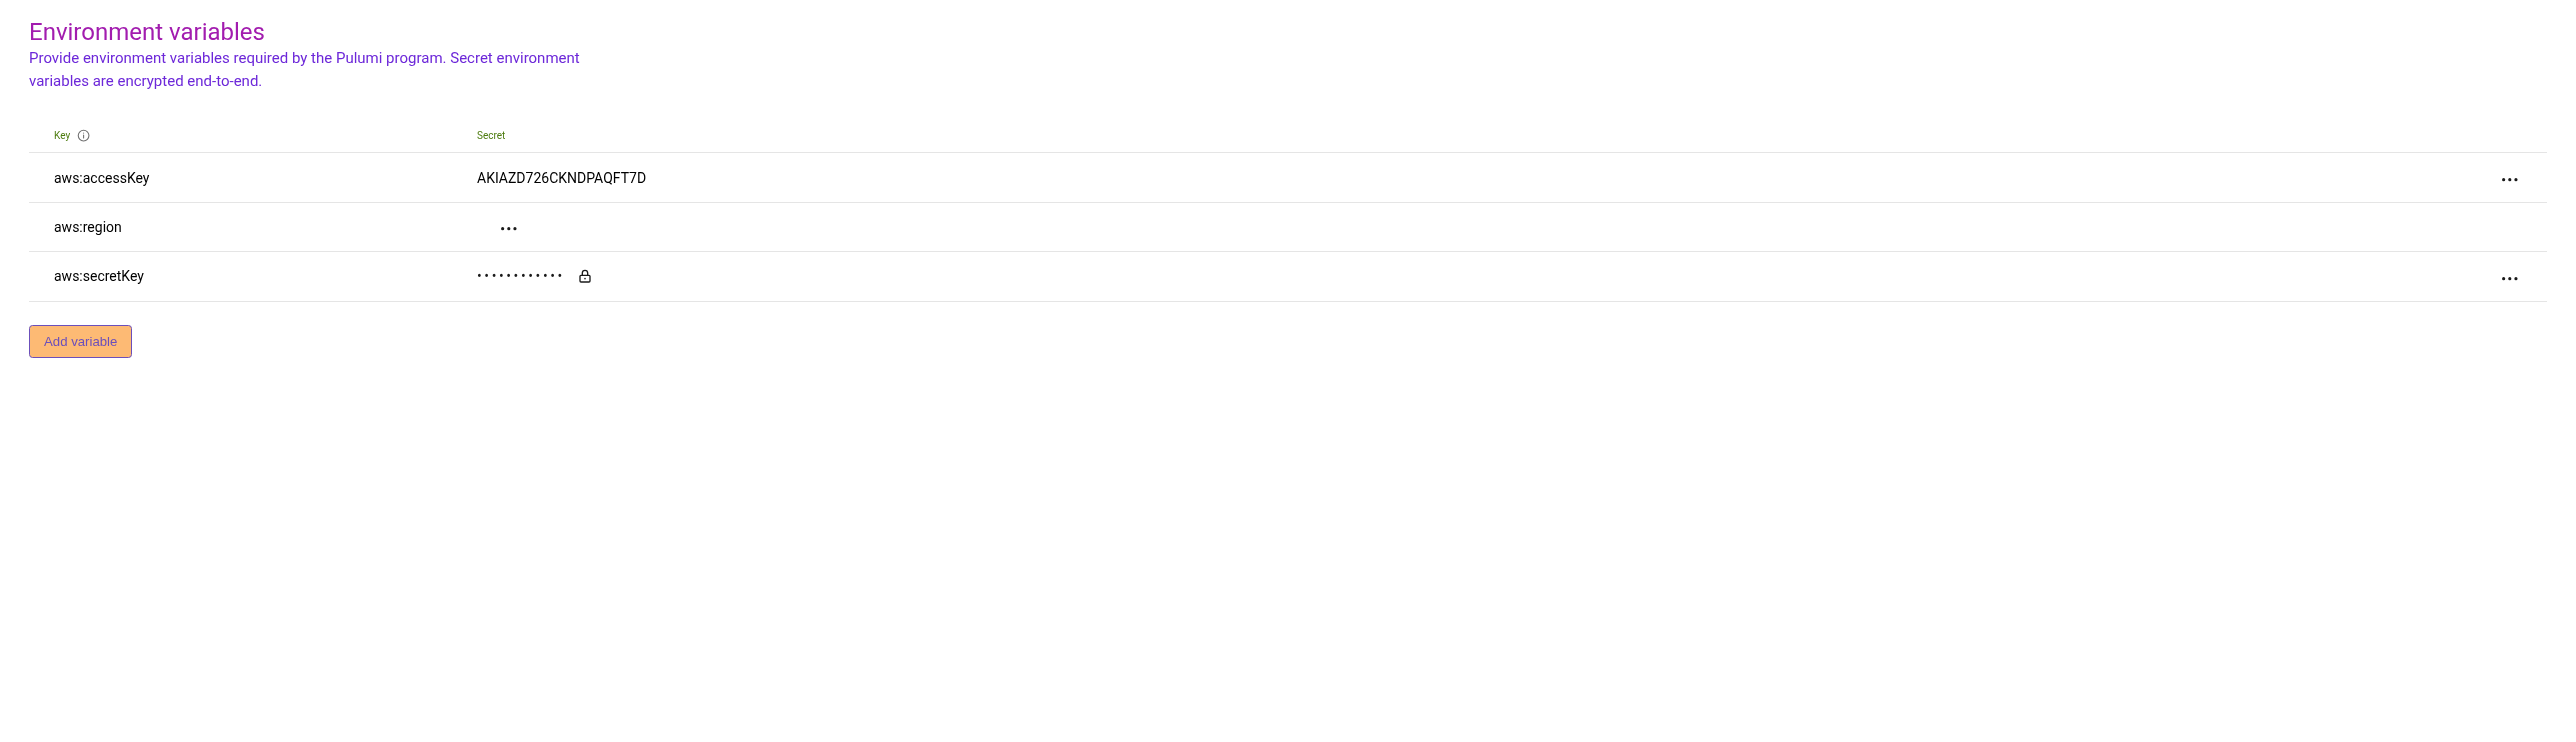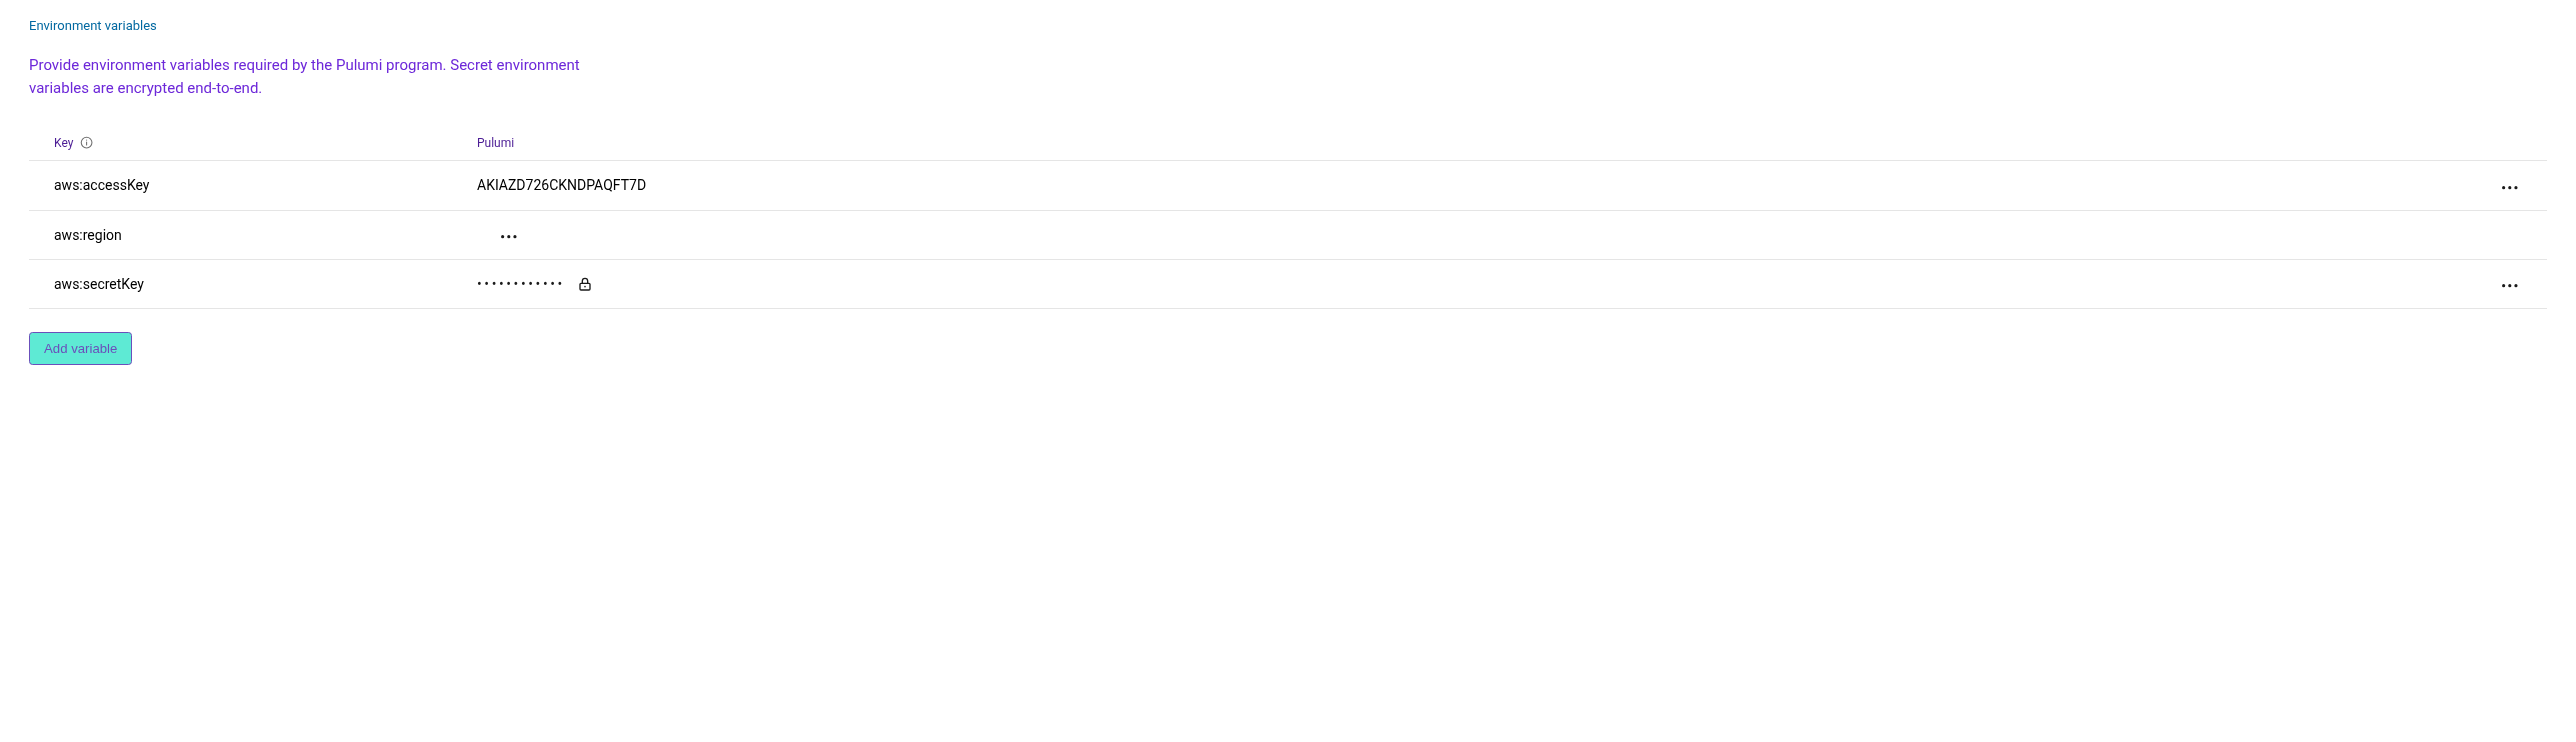--- a/index.html
+++ b/index.html
@@ -7,24 +7,24 @@
       margin: 0;
       padding: 0;
     }
     body {
       font-family: -apple-system, BlinkMacSystemFont, "Segoe UI", Roboto, Helvetica, Arial, sans-serif;
       background: #ffffff;
       color: #1a1a1a;
       padding: 17.6px 29px;
     }
     .section-title {
-      font-size: 13px;
-      font-weight: 400;
-      color: #0369a1;
-      margin-bottom: 21px;
+      font-size: 24px;
+      font-weight: 400;
+      color: #a21caf;
+      margin-bottom: 1px;
     }
     .section-description {
       font-size: 15px;
       font-weight: 400;
       color: #6d28d9;
       line-height: 1.55;
       max-width: 600px;
       margin-bottom: 25px;
     }
     .table-container {
@@ -48,22 +48,22 @@
       align-items: center;
       gap: 12.4px;
     }
     .col-actions {
       width: 44px;
       display: flex;
       justify-content: flex-end;
       align-items: center;
     }
     .header-label {
-      font-size: 12px;
-      color: #4c1d95;
+      font-size: 10px;
+      color: #4d7c0f;
       font-weight: 400;
     }
     .info-icon-wrap {
       display: inline-flex;
       align-items: center;
       justify-content: center;
       color: #707070;
     }
     .info-icon-wrap svg {
       width: 13.2px;
@@ -104,21 +104,21 @@
       align-items: center;
       justify-content: center;
       color: #1a1a1a;
     }
     .more-btn svg {
       width: 17.6px;
       height: 5.3px;
     }
     .add-btn {
       margin-top: 23px;
-      background: #5eead4;
+      background: #fdba74;
       border: 0.9px solid #6b4fbb;
       color: #6b4fbb;
       font-size: 13.2px;
       padding: 8px 14px;
       border-radius: 3.5px;
       cursor: pointer;
       font-weight: 400;
       text-align: right;
     }
   </style>
@@ -136,21 +136,21 @@
       <span class="header-label">Key</span>
       <span class="info-icon-wrap">
         <svg viewBox="0 0 16 16" fill="none" stroke="currentColor" stroke-width="1.3">
           <circle cx="8" cy="8" r="6.5"></circle>
           <line x1="8" y1="7.2" x2="8" y2="11" stroke-width="1.3" stroke-linecap="round"></line>
           <circle cx="8" cy="5" r="0.7" fill="currentColor" stroke="none"></circle>
         </svg>
       </span>
     </div>
     <div class="col-value">
-      <span class="header-label">Pulumi</span>
+      <span class="header-label">Secret</span>
     </div>
     <div class="col-actions"></div>
   </div>
 
   <div class="table-row">
     <div class="col-key">
       <span class="cell-text">aws:accessKey</span>
     </div>
     <div class="col-value">
       <span class="cell-text">AKIAZD726CKNDPAQFT7D</span>

